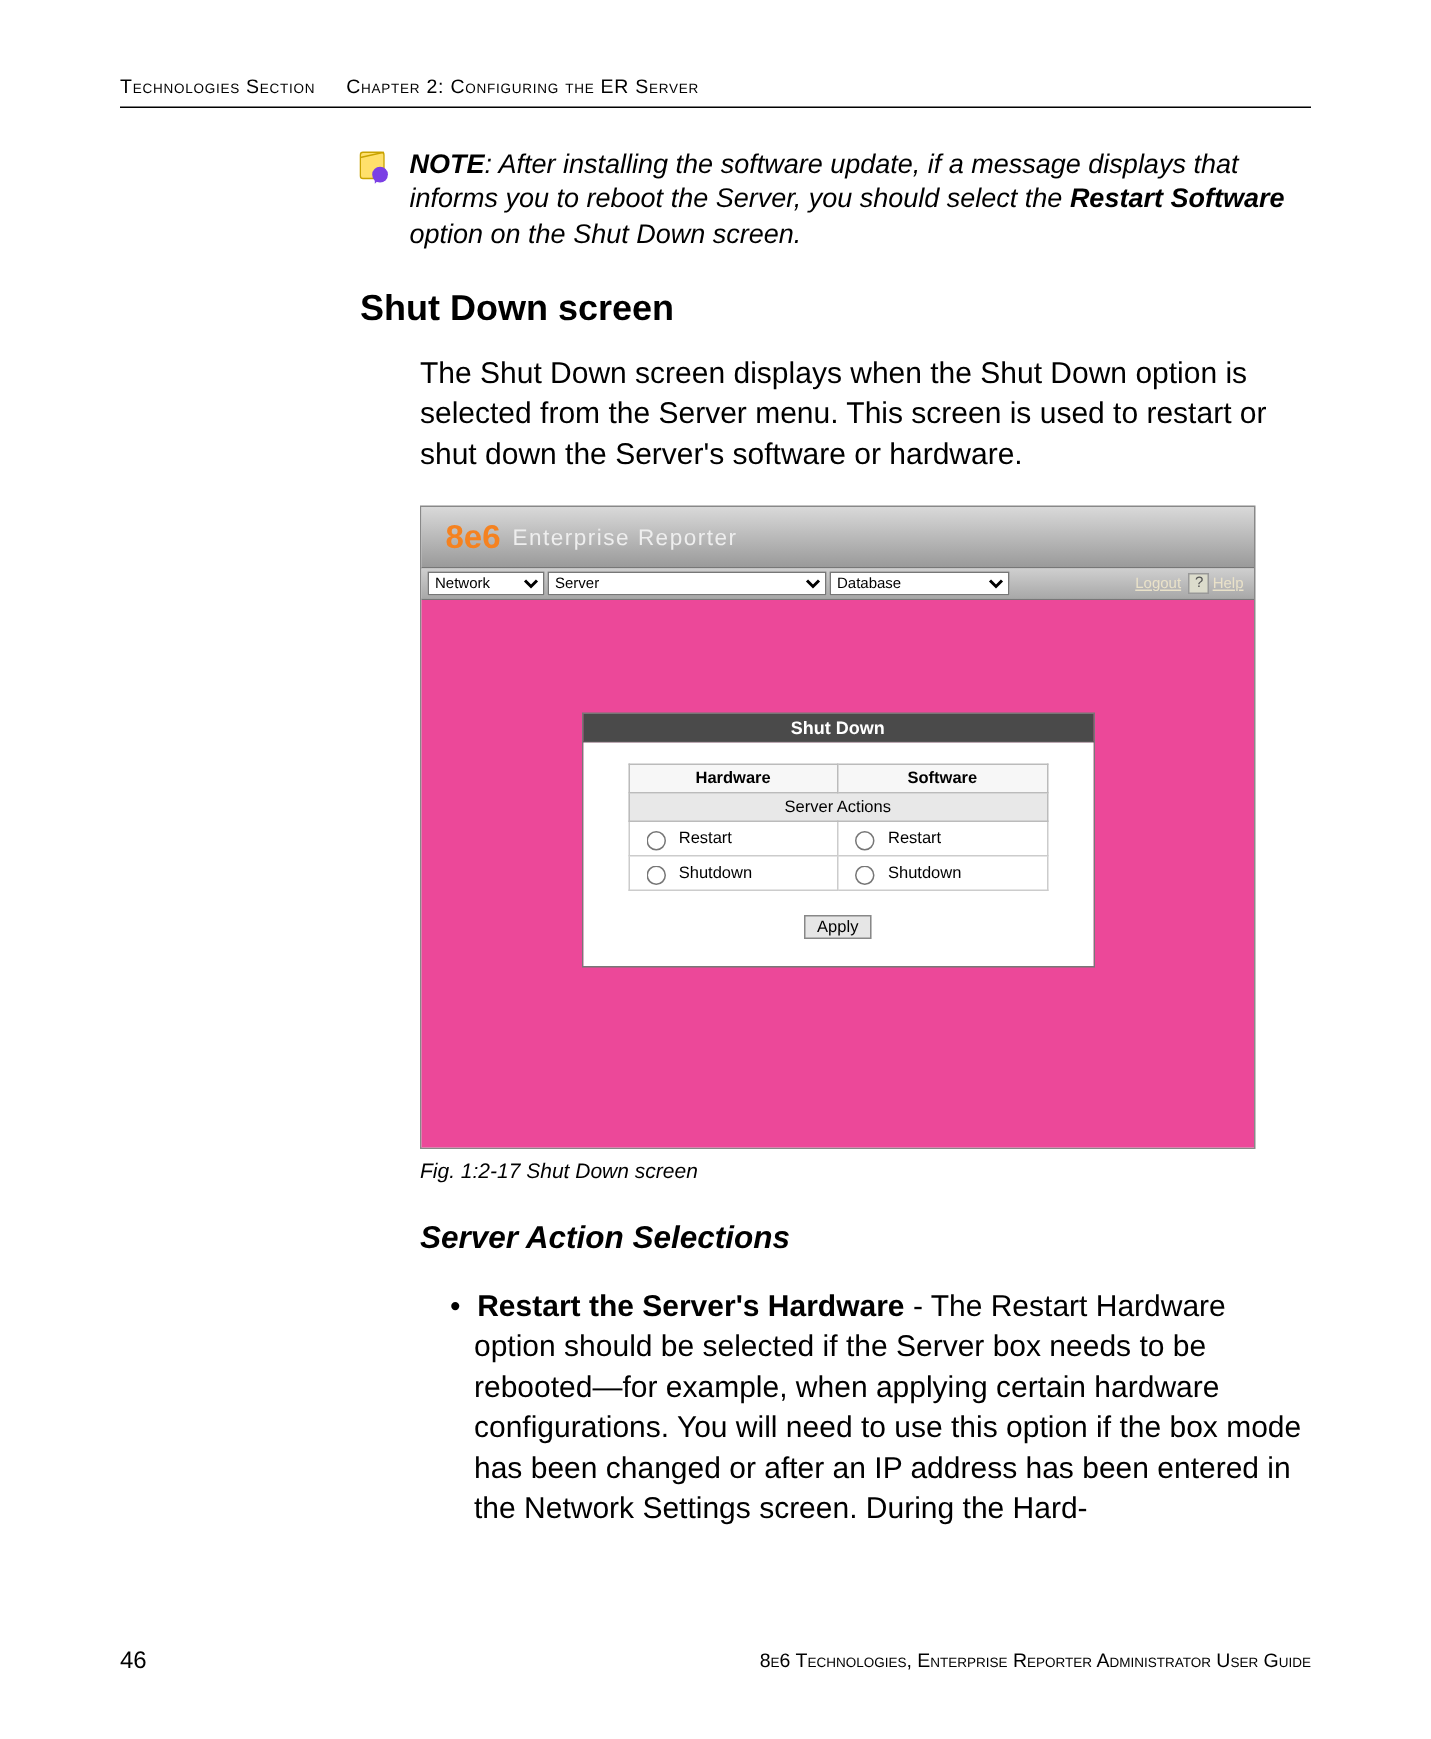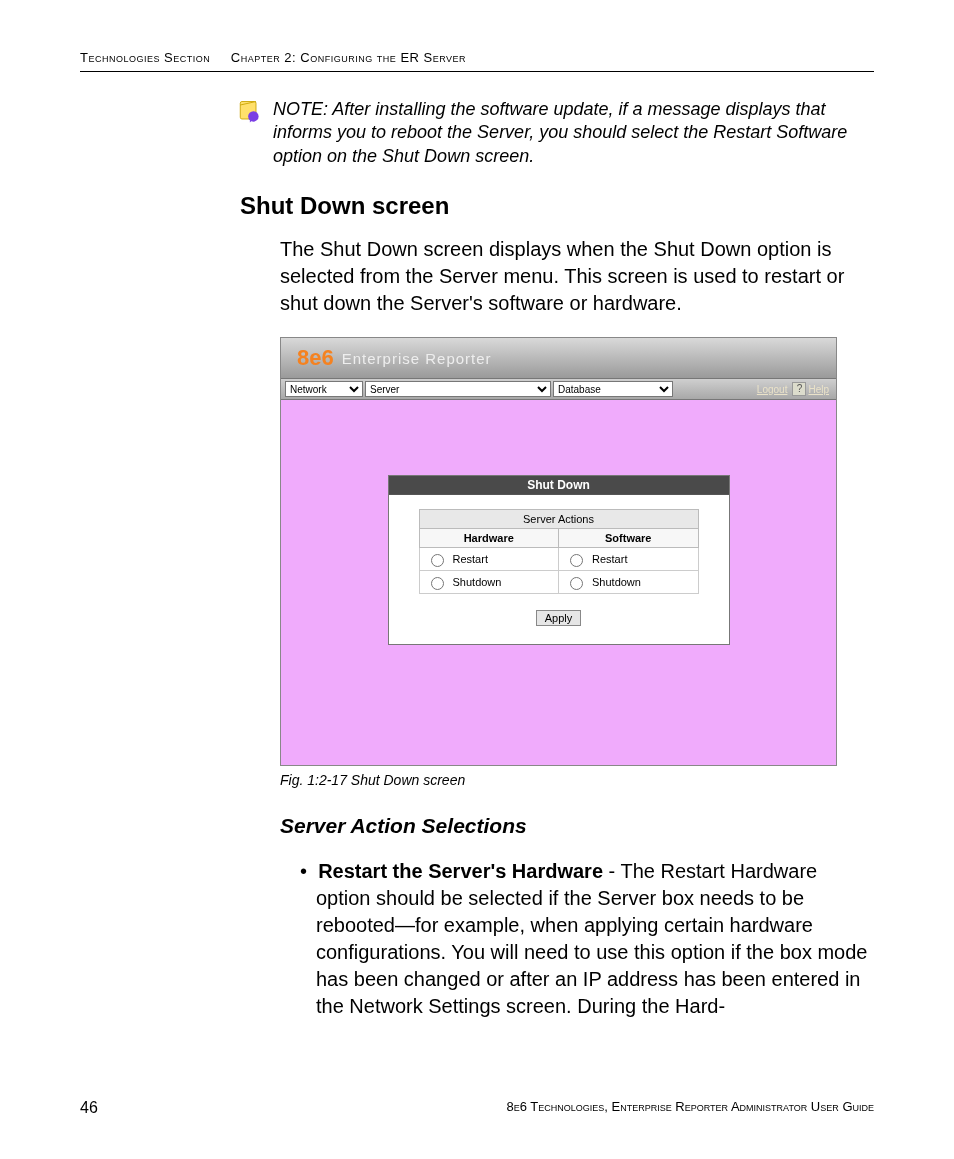--- a/index.html
+++ b/index.html
@@ -34,21 +34,21 @@
   .note-icon {
     width: 28px;
     height: 28px;
     flex: 0 0 28px;
   }
   .note-text {
     font-size: 18px;
     font-style: italic;
     line-height: 1.3;
   }
-  .note-text .b { font-weight: normal; }
+  .note-text .b { font-weight: bold; }
   .h2 {
     font-size: 24px;
     font-weight: bold;
     margin: 0 0 16px 160px;
   }
   .body-p {
     font-size: 20px;
     line-height: 1.35;
     margin: 0 0 20px 200px;
   }
@@ -152,21 +152,21 @@
     width: 12px;
     height: 12px;
     background: #dcdccc;
     color: #555;
     font-size: 10px;
     text-align: center;
     line-height: 12px;
     border: 1px solid #999;
   }
   .app-body {
-    background: #f0abfc;
+    background: #ec4899;
     padding: 75px 0 120px 0;
     display: flex;
     justify-content: center;
   }
   .panel {
     width: 340px;
     border: 1px solid #777;
   }
   .panel-title {
     background: #4a4a4a;
@@ -267,26 +267,26 @@
           <span class="app-link" style="padding-left:0">Help</span>
         </span>
       </div>
       <div class="app-body">
         <div class="panel">
           <div class="panel-title">Shut Down</div>
           <div class="panel-body">
             <table class="action-table">
               <tbody>
                   <tr>
-                    <th class="grphead" colspan="2">Server Actions</th>
-                  </tr>
-              <tr>
                 <th class="colhead">Hardware</th>
                 <th class="colhead">Software</th>
               </tr>
+              <tr>
+                    <th class="grphead" colspan="2">Server Actions</th>
+                  </tr>
               <tr>
                 <td>
                   <label class="radio-lbl">
                     <input type="radio" name="act" style="">
                     <span>Restart</span>
                   </label>
                 </td>
                 <td>
                   <label class="radio-lbl">
                     <input type="radio" name="act" style="">

